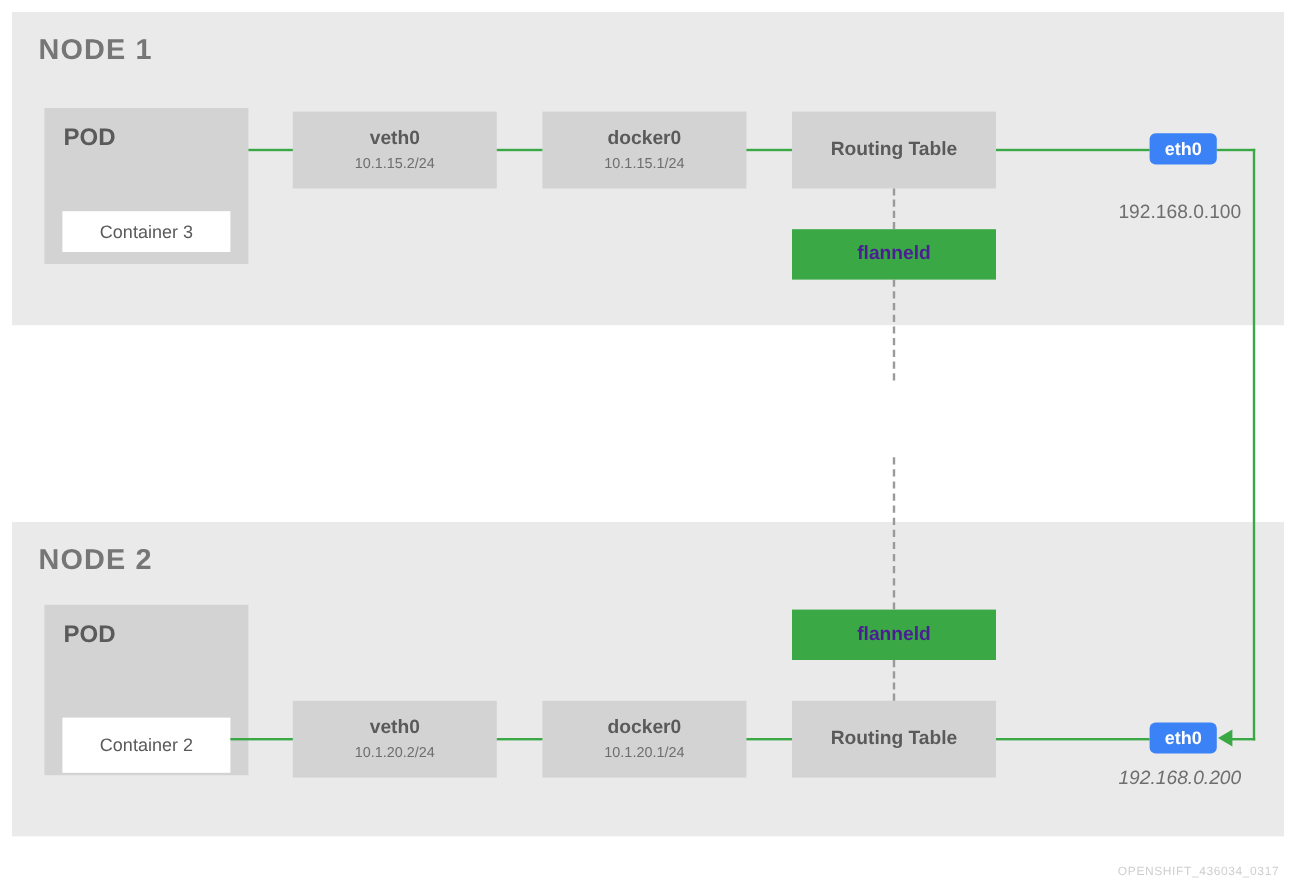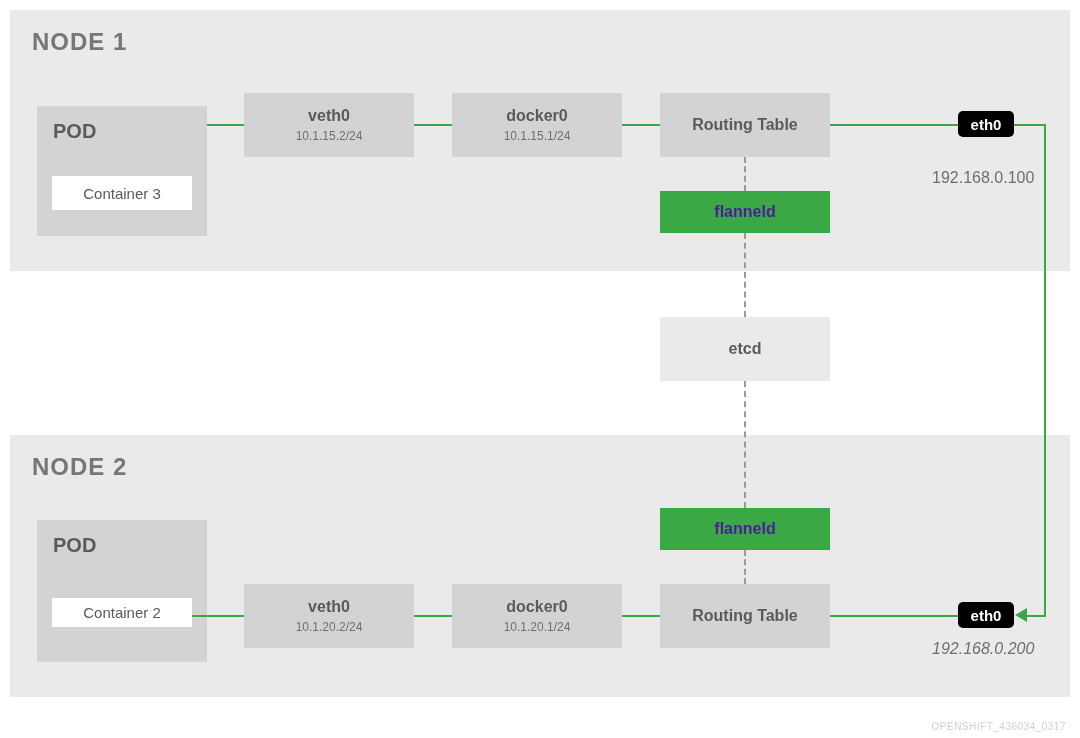--- a/index.html
+++ b/index.html
@@ -21,21 +21,20 @@
     font-weight: 700;
     letter-spacing: 1px;
     color: #767676;
   }
 
   .pod {
     position: absolute;
     background: #d3d3d3;
     font-weight: 700;
     color: #5a5a5a;
-    margin-top: 16px;
   }
   .pod-label { font-size: 20px; padding: 14px 0 0 16px; }
 
   .container-box {
     position: absolute;
     background: #ffffff;
     color: #5a5a5a;
     font-size: 15px;
     display: flex; align-items: center; justify-content: center;
   }
@@ -63,21 +62,21 @@
     position: absolute;
     background: #eaeaea;
     color: #5a5a5a;
     font-weight: 700;
     display: flex; align-items: center; justify-content: center;
     font-size: 16px;
   }
 
   .eth-tag {
     position: absolute;
-    background: #000000;
+    background: #3b82f6;
     color: #ffffff;
     font-weight: 700;
     font-size: 15px;
     border-radius: 5px;
     display: flex; align-items: center; justify-content: center;
   }
   .eth-ip {
     position: absolute;
     color: #6e6e6e;
     font-size: 16px;
@@ -142,42 +141,41 @@
   </div>
 
   <div class="flanneld" style="left:660px; top:191px; width:170px; height:42px;">flanneld</div>
 
   <div class="eth-tag" style="left:958px; top:111px; width:56px; height:26px;">eth0</div>
   <div class="eth-ip" style="left:932px; top:149px;margin-top:20px;">192.168.0.100</div>
 
   <div class="pod" style="left:37px; top:504px; width:170px; height:142px;">
     <div class="pod-label">POD</div>
   </div>
-  <div class="container-box" style="left:52px; top:598px; width:140px; height:29px;">Container 2</div>
+  <div class="container-box" style="left:52px; top:598px; width:140px; height:46px;">Container 2</div>
 
   <div class="chip" style="left:244px; top:584px; width:170px; height:64px;">
     <div class="main">veth0</div>
     <div class="sub">10.1.20.2/24</div>
   </div>
 
   <div class="chip" style="left:452px; top:584px; width:170px; height:64px;">
     <div class="main">docker0</div>
     <div class="sub">10.1.20.1/24</div>
   </div>
 
   <div class="chip" style="left:660px; top:584px; width:170px; height:64px;">
     <div class="main">Routing Table</div>
   </div>
 
   <div class="flanneld" style="left:660px; top:508px; width:170px; height:42px;">flanneld</div>
 
   <div class="eth-tag" style="left:958px; top:602px; width:56px; height:26px;">eth0</div>
   <div class="eth-ip" style="left:932px; top:640px;font-style:italic;">192.168.0.200</div>
 
-  <div class="etcd" style="left:660px; top:317px; width:170px; height:64px;">etcd</div>
 
   <div class="hline" style="left:207px; top:124px; width:37px;"></div>
   <div class="hline" style="left:414px; top:124px; width:38px;"></div>
   <div class="hline" style="left:622px; top:124px; width:38px;"></div>
   <div class="hline" style="left:830px; top:124px; width:128px;"></div>
 
   <div class="hline" style="left:192px; top:615px; width:52px;"></div>
   <div class="hline" style="left:414px; top:615px; width:38px;"></div>
   <div class="hline" style="left:622px; top:615px; width:38px;"></div>
   <div class="hline" style="left:830px; top:615px; width:128px;"></div>

